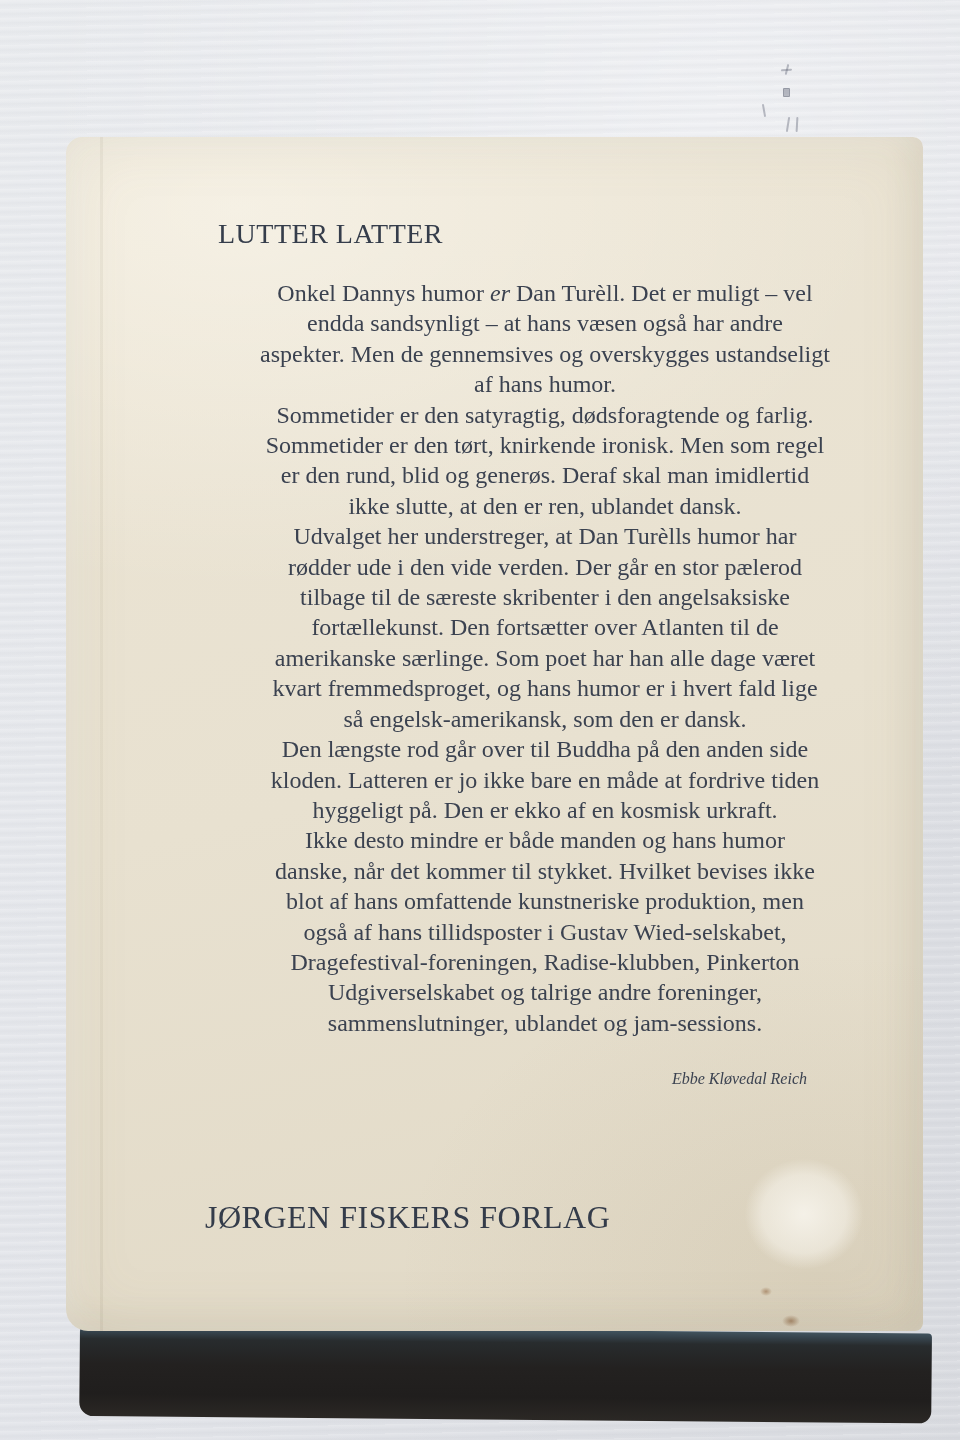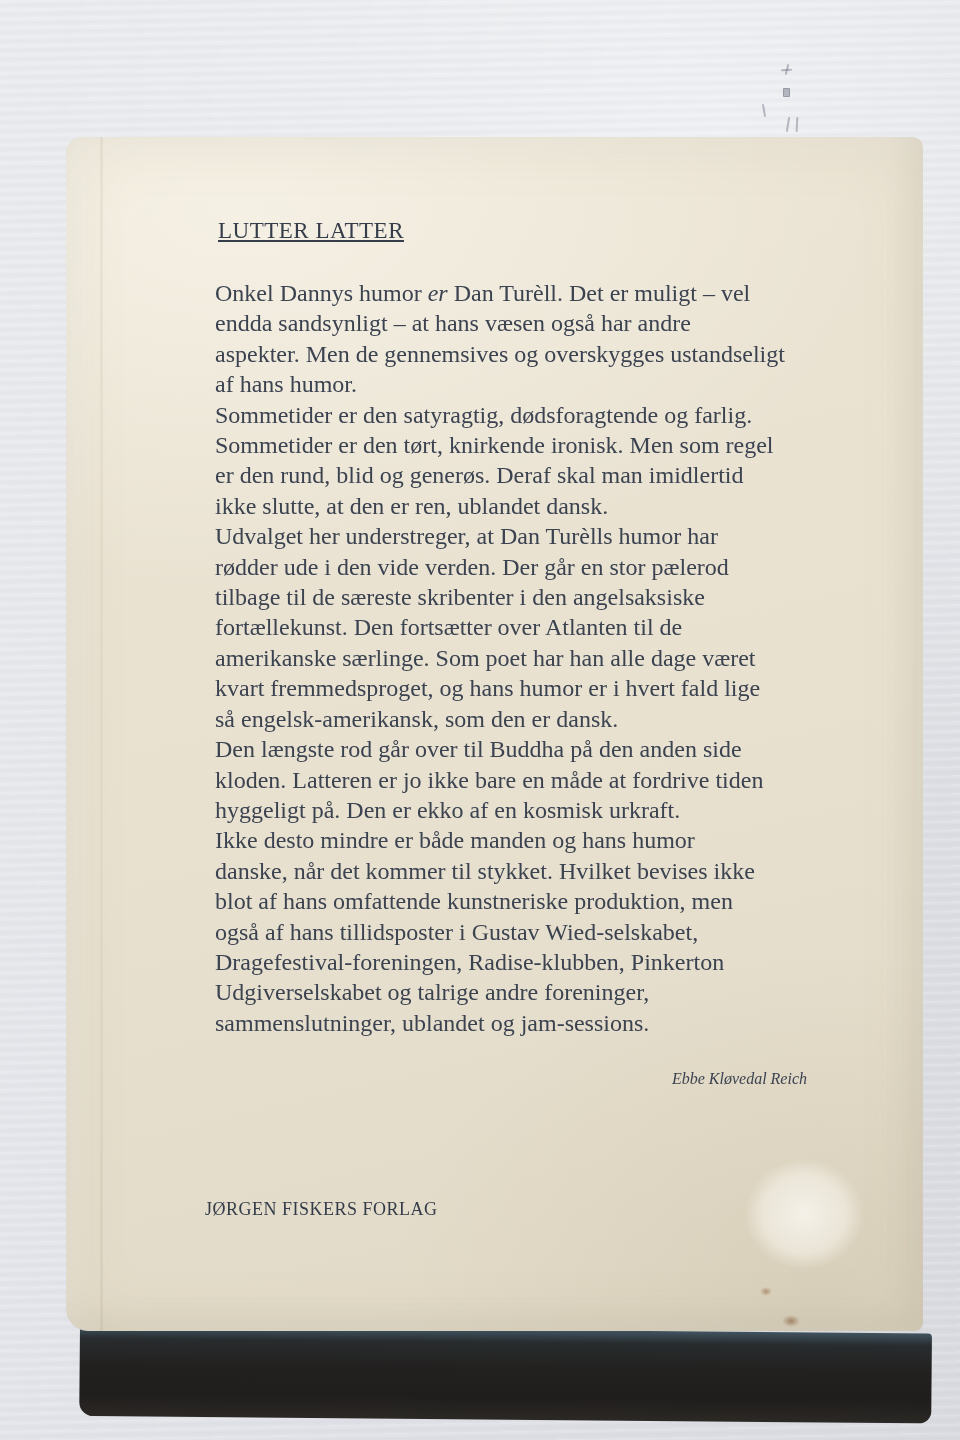--- a/index.html
+++ b/index.html
@@ -63,37 +63,36 @@
     position:absolute; left:662px; top:1006px; width:152px; height:142px;
     background:radial-gradient(closest-side, rgba(247,244,236,.90), rgba(247,244,236,.55) 55%, rgba(247,244,236,0) 78%);
     border-radius:50%;
   }
   .scuff { position:absolute; border-radius:50%; }
   .s1 { left:694px; top:1150px; width:12px; height:9px;  background:radial-gradient(closest-side, rgba(140,96,58,.55), rgba(140,96,58,0)); }
   .s2 { left:716px; top:1178px; width:18px; height:12px; background:radial-gradient(closest-side, rgba(128,86,50,.60), rgba(128,86,50,0)); }
 
   .title {
     position:absolute; left:152px; top:81px;
-    font-size:23px; font-weight:normal; letter-spacing:.5px;
+    font-size:28px; font-weight:normal; letter-spacing:.5px;
     color:#353d4b;
-    text-decoration:underline;
   }
   .blurb {
     position:absolute; left:149px; top:141px; width:660px;
-    font-size:24px; line-height:30.4px; color:#3b4250;
+    font-size:24px; line-height:30.4px; color:#3b4250;text-align:center;
   }
   .blurb .line { white-space:nowrap; }
   .blurb em { font-style:italic; }
   .signature {
     position:absolute; left:149px; top:933px; width:592px;
     text-align:right; font-style:italic; font-size:16px; color:#3b4250;
   }
   .publisher {
     position:absolute; left:139px; top:1062px;
-    font-size:18px; letter-spacing:.5px; color:#343c4a;
+    font-size:32px; letter-spacing:.5px; color:#343c4a;
   }
 </style>
 </head>
 <body>
 
 <div class="scene">
   <div class="bg-texture"></div>
 
   <div class="pencil-scribbles">
     <i class="m1"></i>

